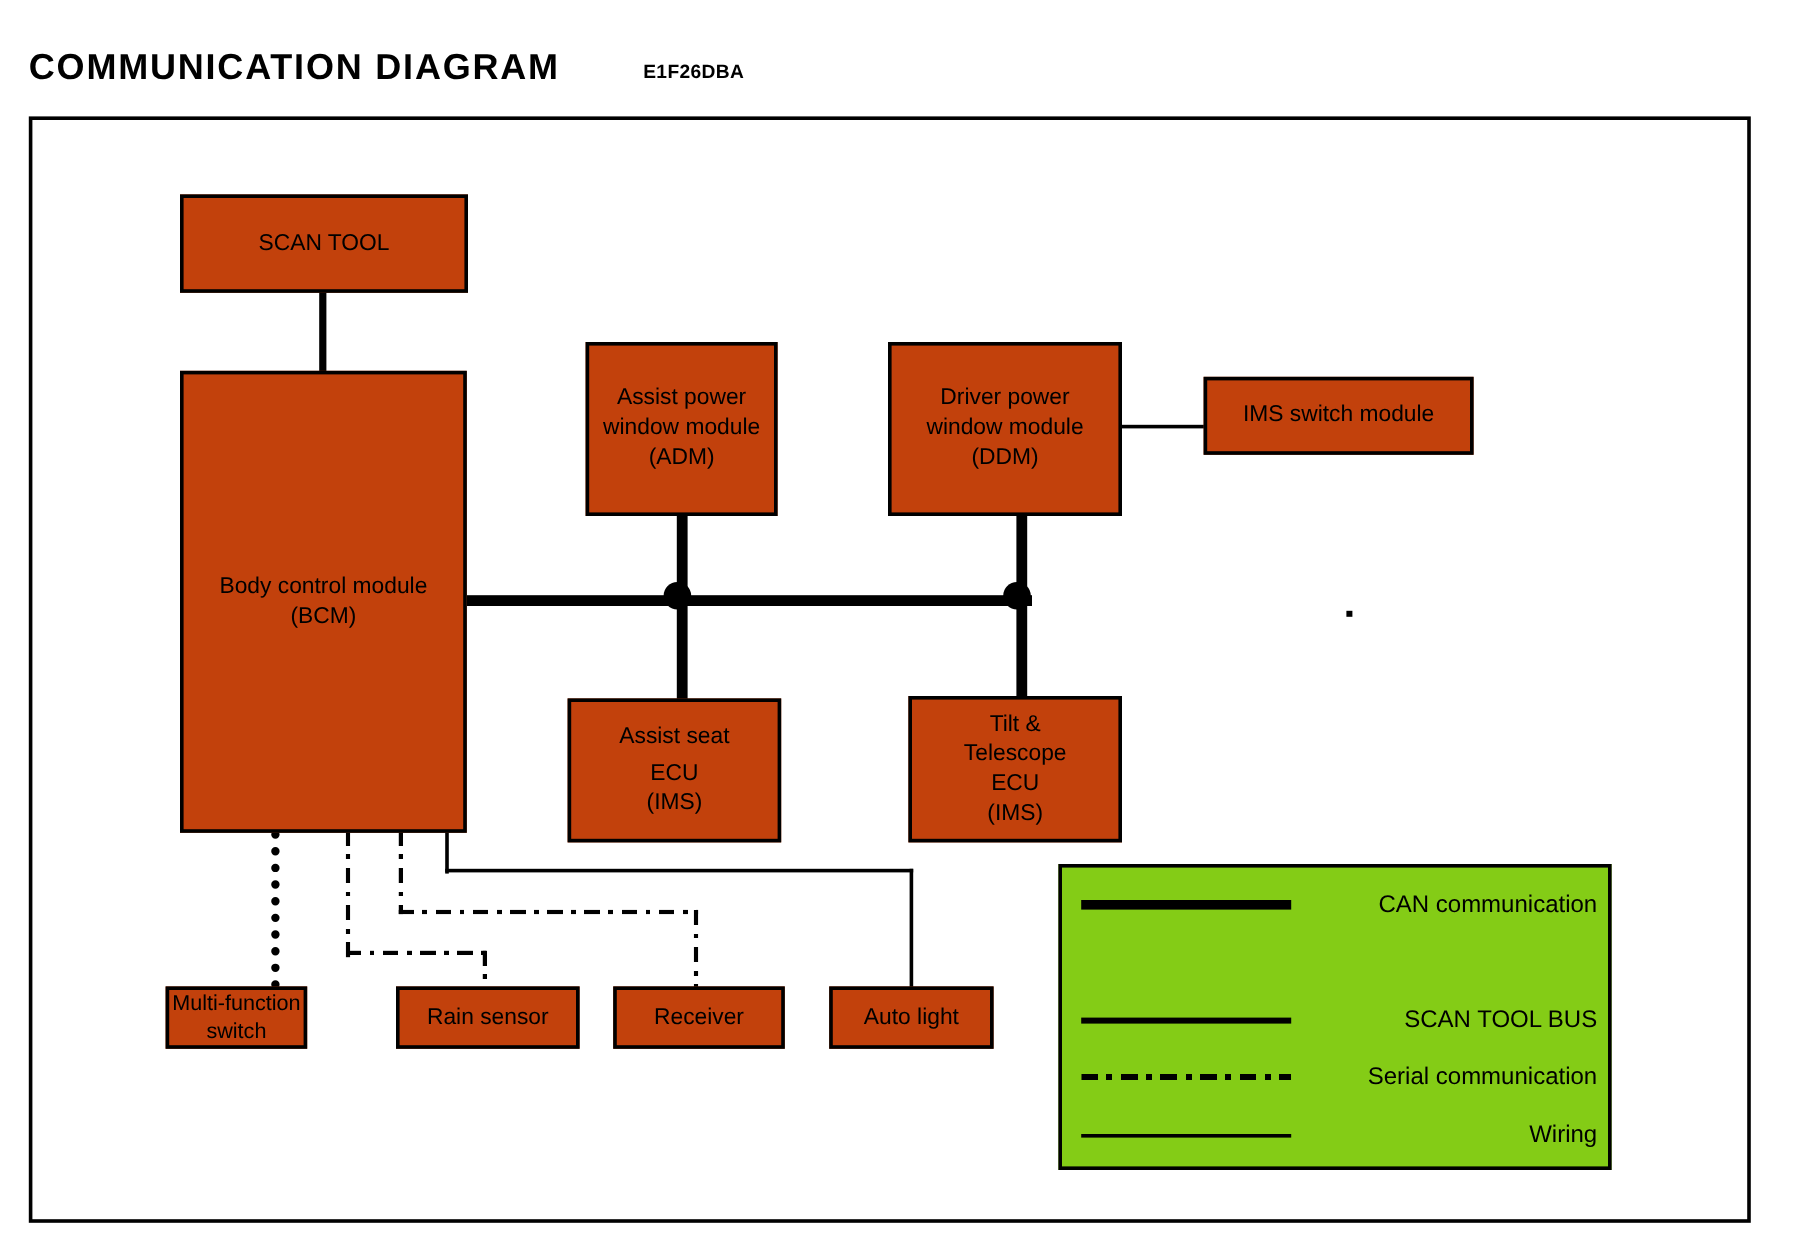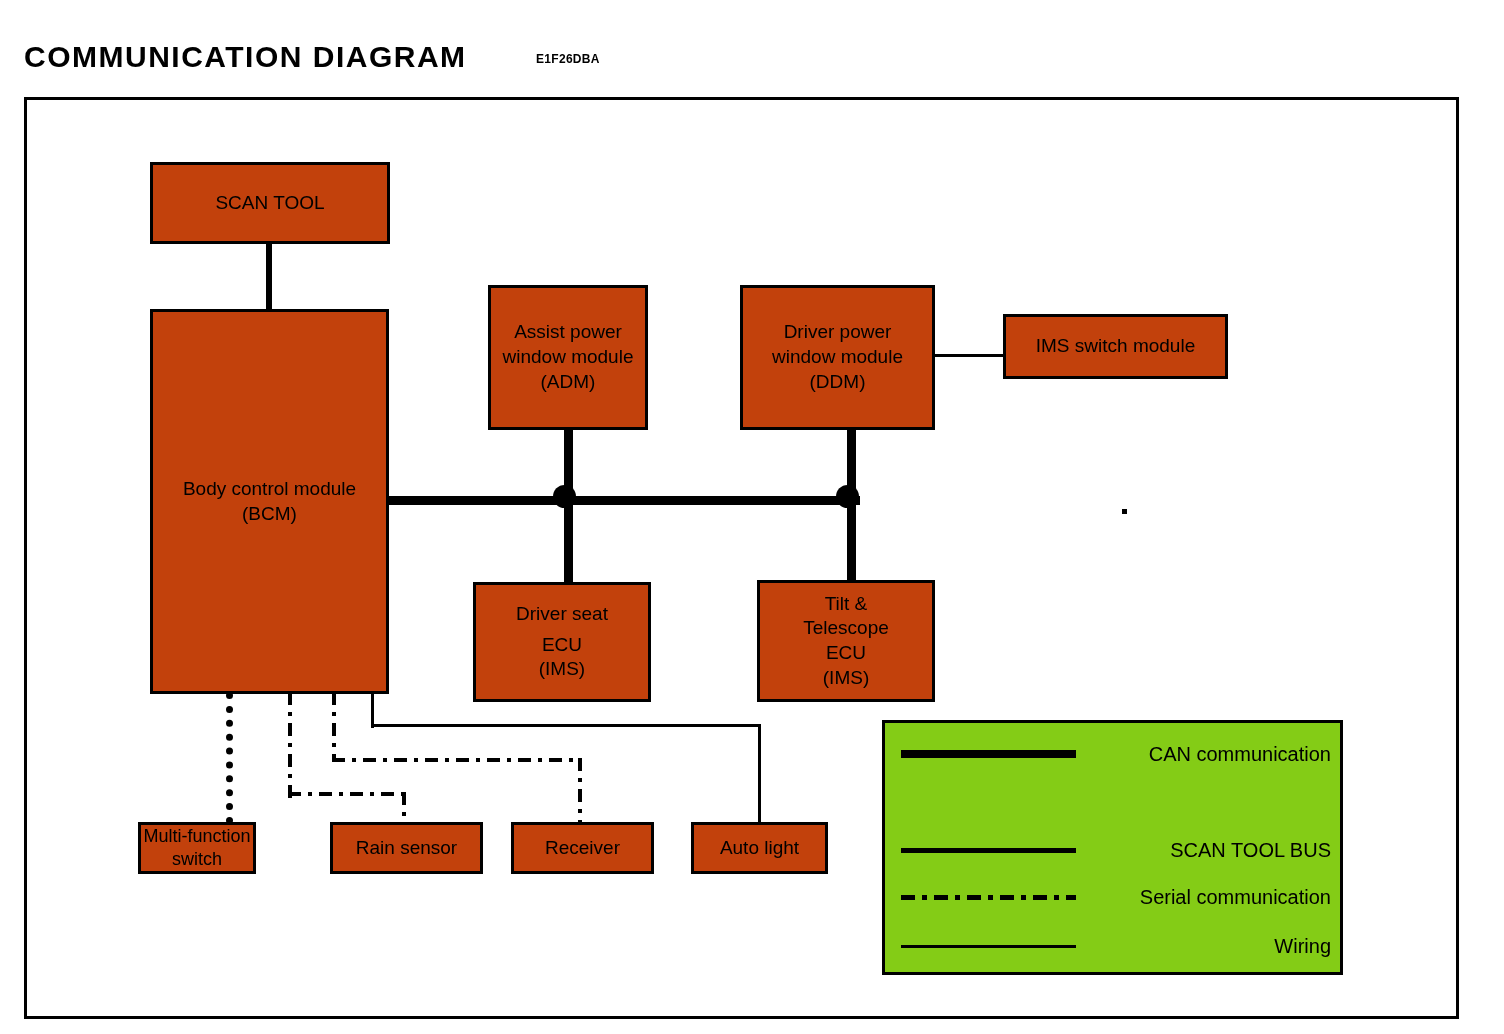--- a/index.html
+++ b/index.html
@@ -8,21 +8,21 @@
     font-family:"Liberation Sans","DejaVu Sans",sans-serif;color:#000;
   }
   .abs{position:absolute;margin-top:32px;}
 
   
   #title{
     left:24px;top:8px;font-size:30px;font-weight:bold;letter-spacing:1.5px;
     white-space:nowrap;
   }
   #title-code{
-    left:500px;top:20px;font-size:12px;font-weight:bold;letter-spacing:0.3px;padding-left:36px;
+    left:500px;top:20px;font-size:16px;font-weight:bold;letter-spacing:0.3px;padding-left:36px;
   }
   #footer-code{
     left:1378px;top:1000px;font-size:13px;font-weight:bold;letter-spacing:0.2px;
   }
 
   
   #frame{
     left:24px;top:65px;width:1435px;height:922px;
     border:3px solid #000;box-sizing:border-box;
   }
@@ -149,21 +149,21 @@
 </div>
 
 <div class="abs node" style="left:1003px;top:282px;width:225px;height:65px;">
   <div>
     <span class="ln">IMS switch module</span>
   </div>
 </div>
 
 <div class="abs node" style="left:473px;top:550px;width:178px;height:120px;">
   <div>
-    <span class="ln">Driver seat</span>
+    <span class="ln">Assist seat</span>
     <span class="ln" style="margin-top:6px;">ECU</span>
     <span class="ln">(IMS)</span>
   </div>
 </div>
 
 <div class="abs node" style="left:757px;top:548px;width:178px;height:122px;">
   <div>
     <span class="ln">Tilt &amp;</span>
     <span class="ln">Telescope</span>
     <span class="ln">ECU</span>

